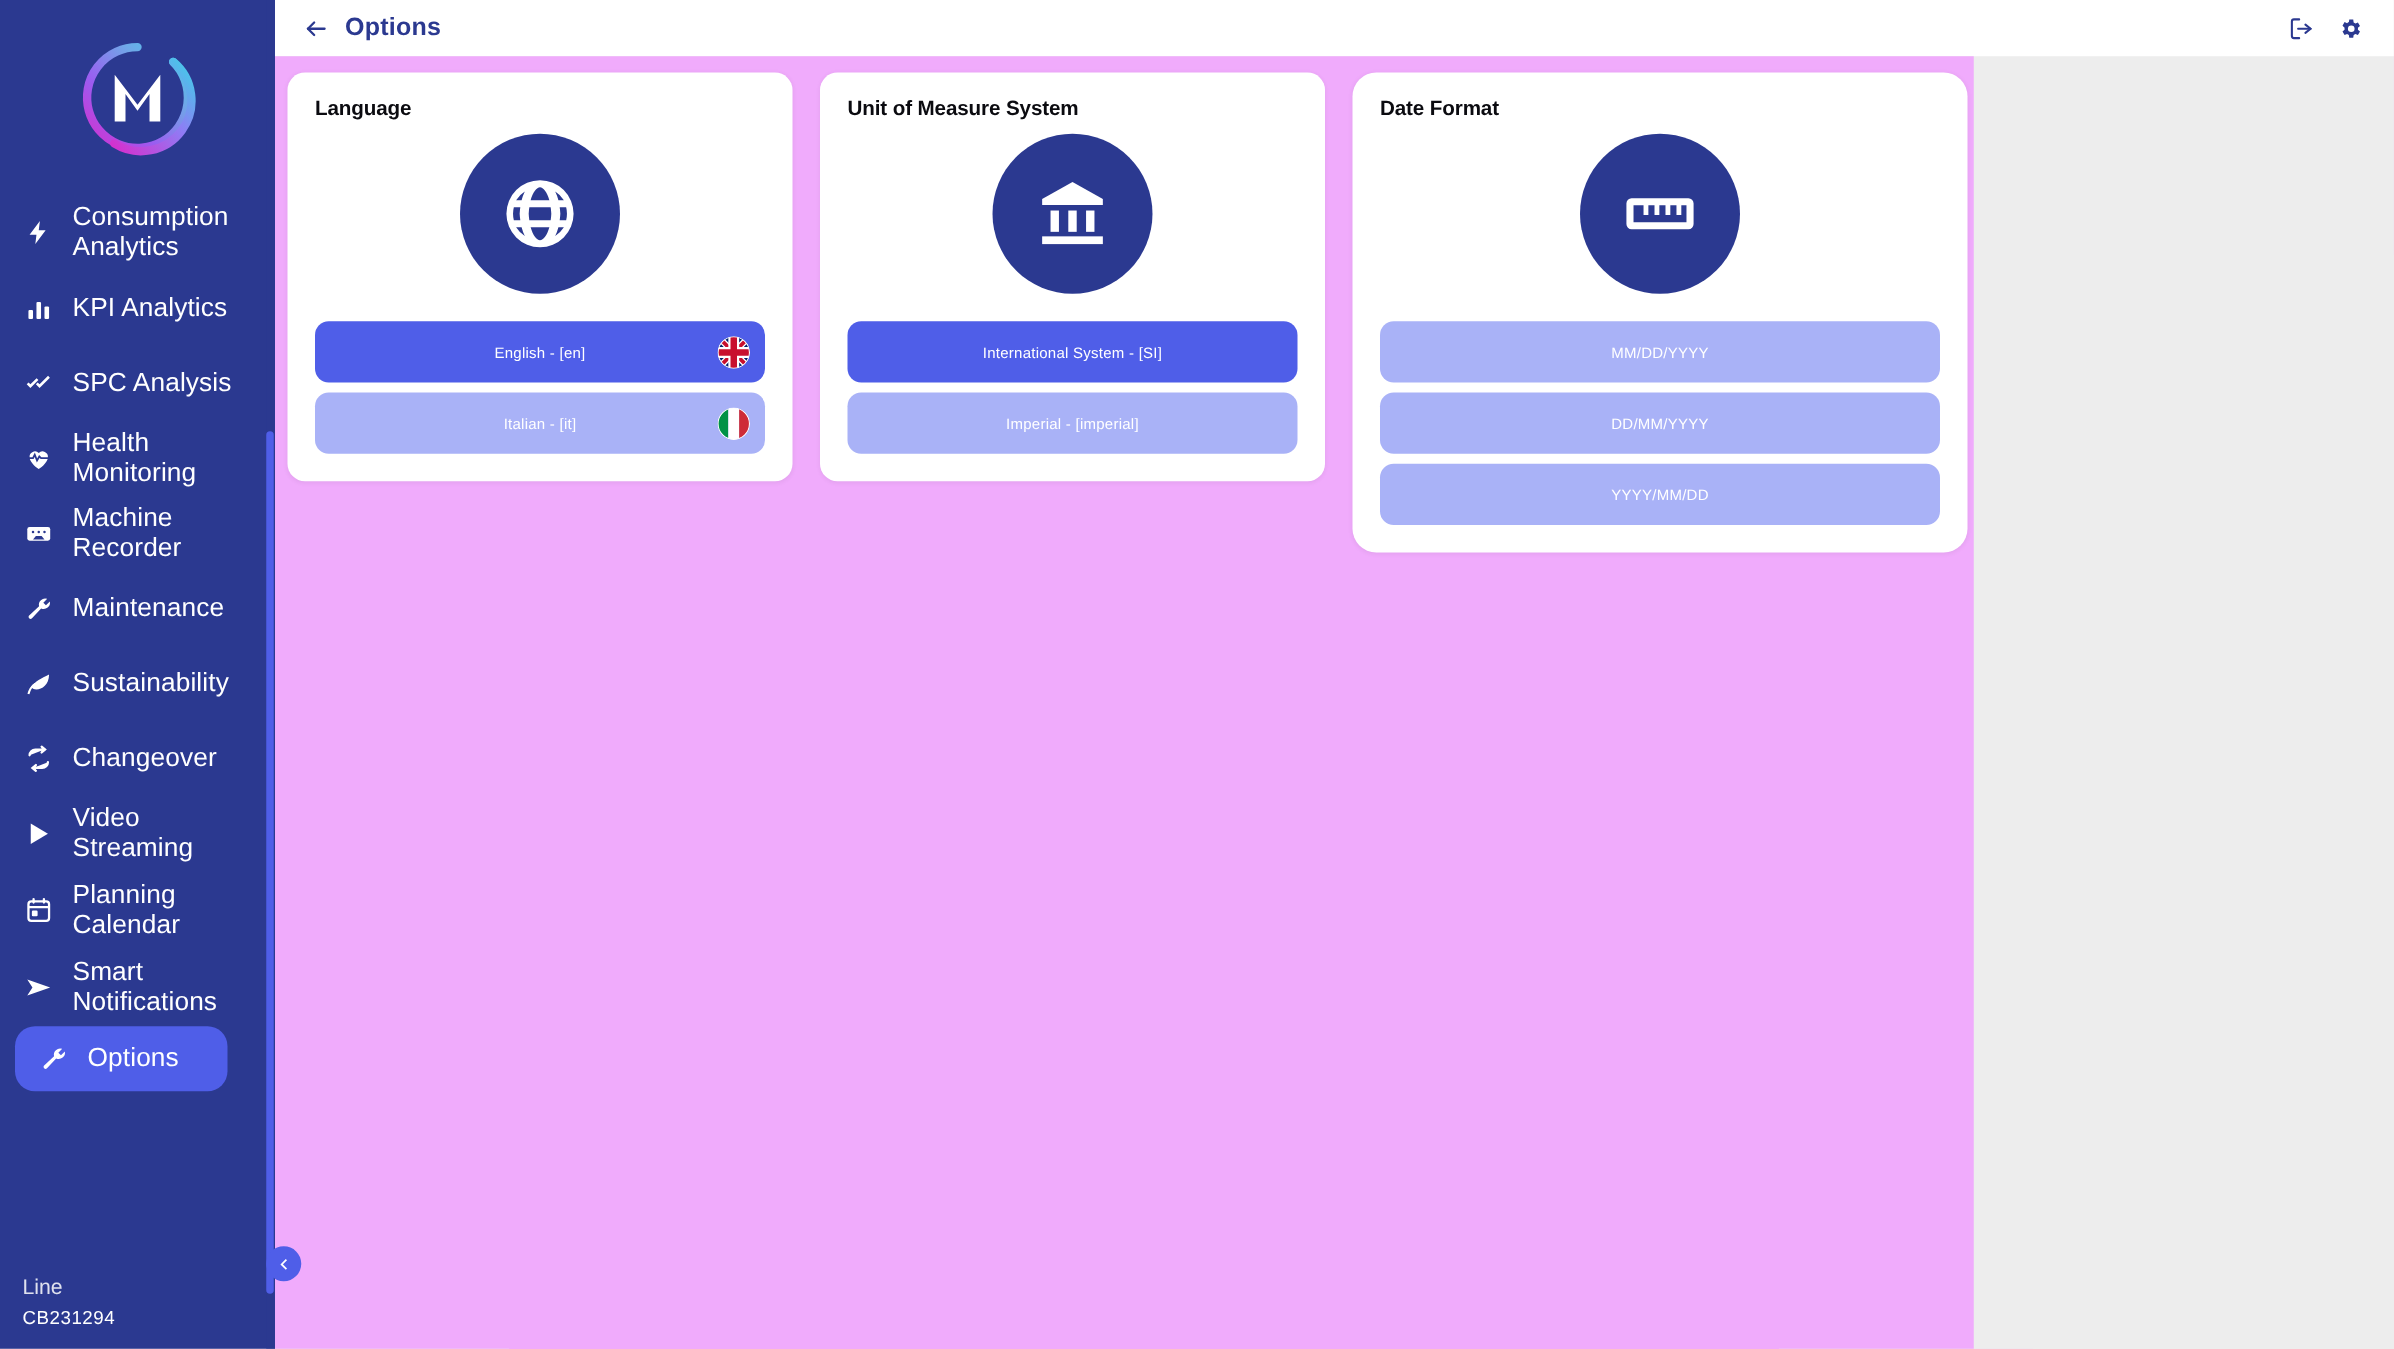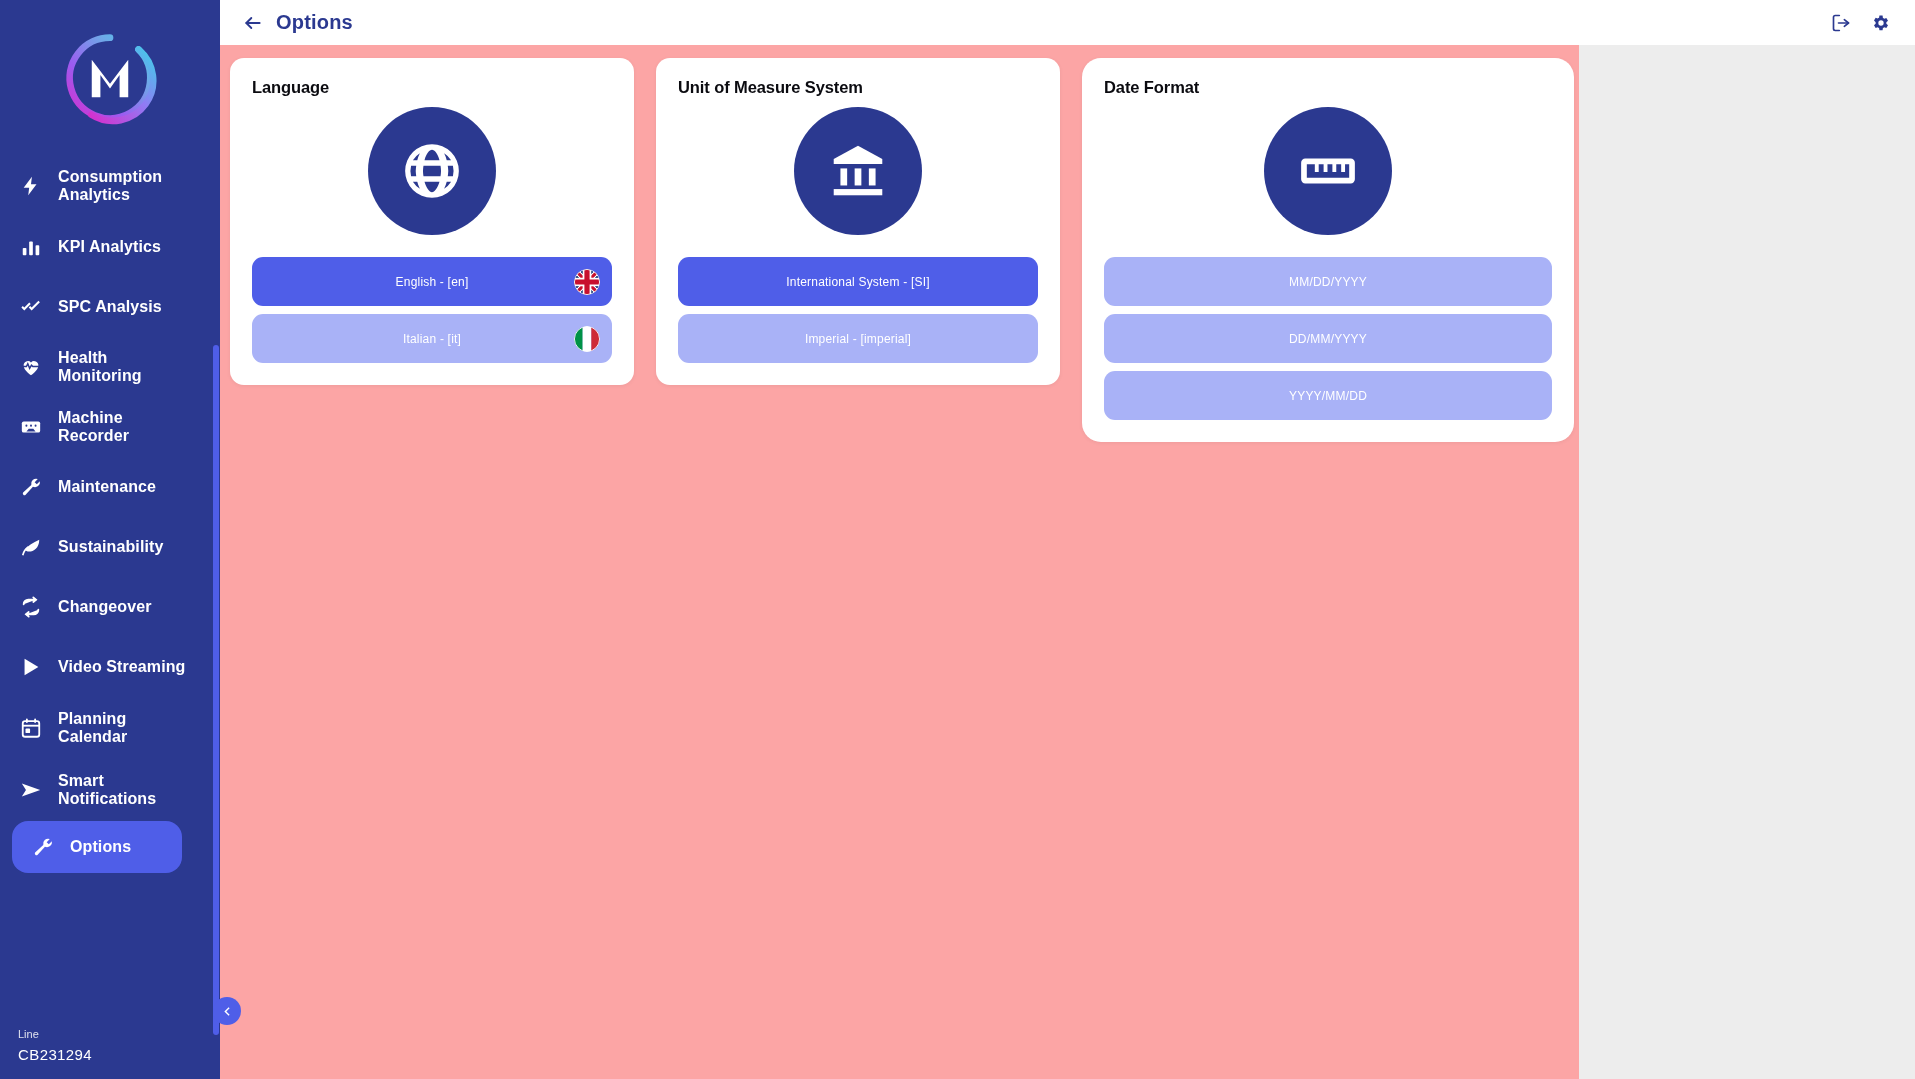--- a/index.html
+++ b/index.html
@@ -60,41 +60,41 @@
     border-radius: 12px;
     margin: 0 8px 0 0;
   }
   .nav-item .nav-icon {
     flex: 0 0 26px;
     width: 26px; height: 26px;
     display: flex; align-items: center; justify-content: center;
   }
   .nav-item .nav-icon svg { width: 22px; height: 22px; fill: #ffffff; }
   .nav-label {
-    font-size: 16px;
-    font-weight: bold;
+    font-size: 21px;
+    font-weight: normal;
     line-height: 1.15;
     letter-spacing: 0.1px;
   }
   .nav-item.two-line { height: 62px; }
   .nav-item.active {
     background: #4f5ee8;
     margin-left: 12px;
     margin-right: 28px;
     border-radius: 16px;
     height: 52px;
   }
 
   #line-info {
     position: absolute;
     left: 18px;
     bottom: 16px;
     color: #ffffff;
   }
-  #line-info .line-label { font-size: 11px; opacity: 0.85; margin-bottom: 6px; }
+  #line-info .line-label { font-size: 17px; opacity: 0.85; margin-bottom: 6px; }
   #line-info .line-value { font-size: 15px; letter-spacing: 0.4px; }
 
   #collapse-toggle {
     position: absolute;
     left: 213px;
     top: 997px;
     width: 28px; height: 28px;
     border-radius: 50%;
     background: #4f5ee8;
     display: flex; align-items: center; justify-content: center;
@@ -138,21 +138,21 @@
     display: flex; align-items: center; justify-content: center;
     cursor: pointer; background: none; border: none;
   }
   .header-icon-btn svg { width: 20px; height: 20px; }
 
   
   #main {
     position: absolute;
     left: 220px; top: 45px;
     width: 1359px; height: 1034px;
-    background: #fca5a5;
+    background: #f0abfc;
     padding: 13px 0 0 10px;
   }
   #cards-row {
     display: flex;
     gap: 22px;
     align-items: flex-start;
   }
 
   .option-card {
     background: #ffffff;

